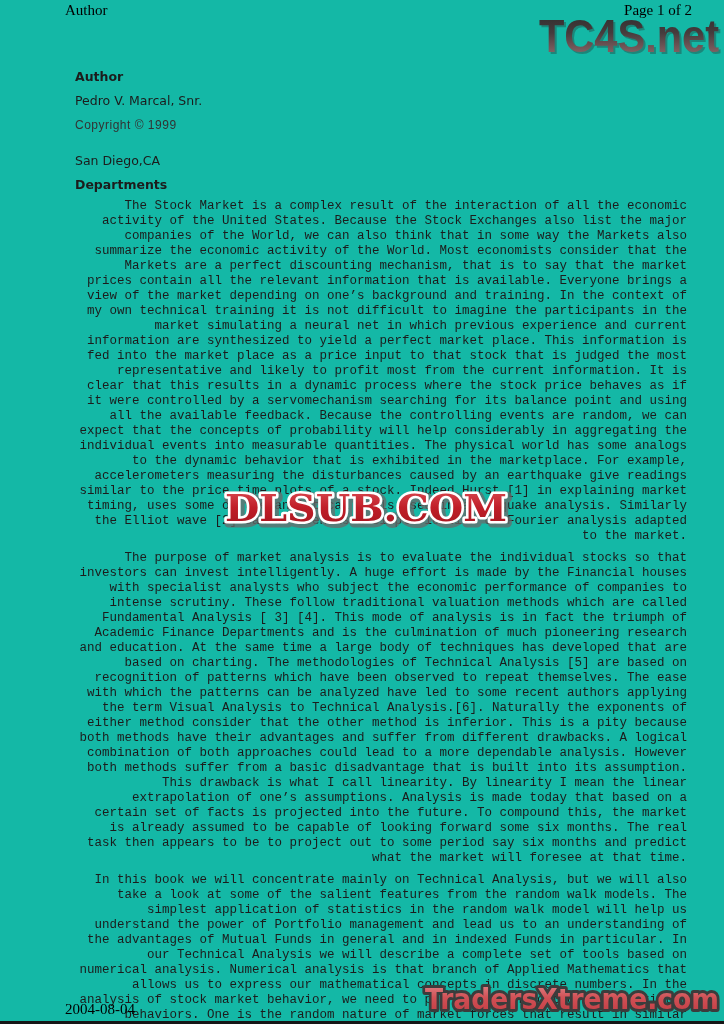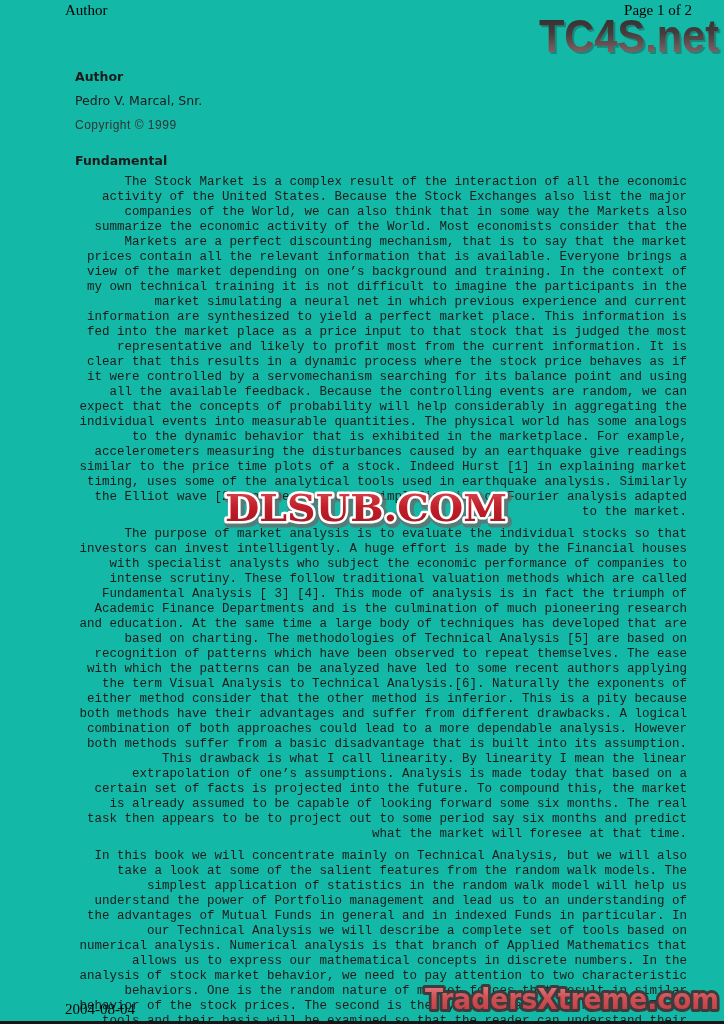--- a/index.html
+++ b/index.html
@@ -57,21 +57,22 @@
       </linearGradient>
     </defs>
     <text x="5" y="48" font-family="Liberation Sans, sans-serif" font-weight="bold" font-size="47" fill="rgba(40,40,40,0.35)" textLength="180" lengthAdjust="spacingAndGlyphs">TC4S.net</text>
     <text x="3" y="46" font-family="Liberation Sans, sans-serif" font-weight="bold" font-size="47" fill="url(#tc4sGrad)" textLength="180" lengthAdjust="spacingAndGlyphs">TC4S.net</text>
   </svg>
 
   <div class="content">
     <p class="bold">Author</p>
     <p>Pedro V. Marcal, Snr.</p>
     <p class="copyright">Copyright © 1999</p>
-    <p class="bold section-heading">Fundamental</p>
+    <p>San Diego,CA</p>
+    <p class="bold section-heading">Departments</p>
     <p class="body-para">The Stock Market is a complex result of the interaction of all the economic activity of the United States. Because the Stock Exchanges also list the major companies of the World, we can also think that in some way the Markets also summarize the economic activity of the World. Most economists consider that the Markets are a perfect discounting mechanism, that is to say that the market prices contain all the relevant information that is available. Everyone brings a view of the market depending on one’s background and training. In the context of my own technical training it is not difficult to imagine the participants in the market simulating a neural net in which previous experience and current information are synthesized to yield a perfect market place. This information is fed into the market place as a price input to that stock that is judged the most representative and likely to profit most from the current information. It is clear that this results in a dynamic process where the stock price behaves as if it were controlled by a servomechanism searching for its balance point and using all the available feedback. Because the controlling events are random, we can expect that the concepts of probability will help considerably in aggregating the individual events into measurable quantities. The physical world has some analogs to the dynamic behavior that is exhibited in the marketplace. For example, accelerometers measuring the disturbances caused by an earthquake give readings similar to the price time plots of a stock. Indeed Hurst [1] in explaining market timing, uses some of the analytical tools used in earthquake analysis. Similarly the Elliot wave [2] can be seen as a simplification of Fourier analysis adapted to the market.</p>
     <p class="body-para">The purpose of market analysis is to evaluate the individual stocks so that investors can invest intelligently. A huge effort is made by the Financial houses with specialist analysts who subject the economic performance of companies to intense scrutiny. These follow traditional valuation methods which are called Fundamental Analysis [ 3] [4]. This mode of analysis is in fact the triumph of Academic Finance Departments and is the culmination of much pioneering research and education. At the same time a large body of techniques has developed that are based on charting. The methodologies of Technical Analysis [5] are based on recognition of patterns which have been observed to repeat themselves. The ease with which the patterns can be analyzed have led to some recent authors applying the term Visual Analysis to Technical Analysis.[6]. Naturally the exponents of either method consider that the other method is inferior. This is a pity because both methods have their advantages and suffer from different drawbacks. A logical combination of both approaches could lead to a more dependable analysis. However both methods suffer from a basic disadvantage that is built into its assumption. This drawback is what I call linearity. By linearity I mean the linear extrapolation of one’s assumptions. Analysis is made today that based on a certain set of facts is projected into the future. To compound this, the market is already assumed to be capable of looking forward some six months. The real task then appears to be to project out to some period say six months and predict what the market will foresee at that time.</p>
     <p class="body-para">In this book we will concentrate mainly on Technical Analysis, but we will also take a look at some of the salient features from the random walk models. The simplest application of statistics in the random walk model will help us understand the power of Portfolio management and lead us to an understanding of the advantages of Mutual Funds in general and in indexed Funds in particular. In our Technical Analysis we will describe a complete set of tools based on numerical analysis. Numerical analysis is that branch of Applied Mathematics that allows us to express our mathematical concepts in discrete numbers. In the analysis of stock market behavior, we need to pay attention to two characteristic behaviors. One is the random nature of market forces that result in similar behavior of the stock prices. The second is the cyclic behavior of markets. These tools and their basis will be examined so that the reader can understand their origin and so be able to apply them intelligently. The tools are presented without mathematical rigor, its intent is to give the reader a flavor of the methods used rather than their absolute details. In selecting these</p>
   </div>
 
   <svg class="wm wm-dlsub" width="294" height="56" viewBox="0 0 294 56">
     <defs>
       <linearGradient id="dlsubGrad" x1="0" y1="0" x2="0" y2="1">
         <stop offset="0" stop-color="#e0525a"></stop>
         <stop offset="0.5" stop-color="#c01e28"></stop>

